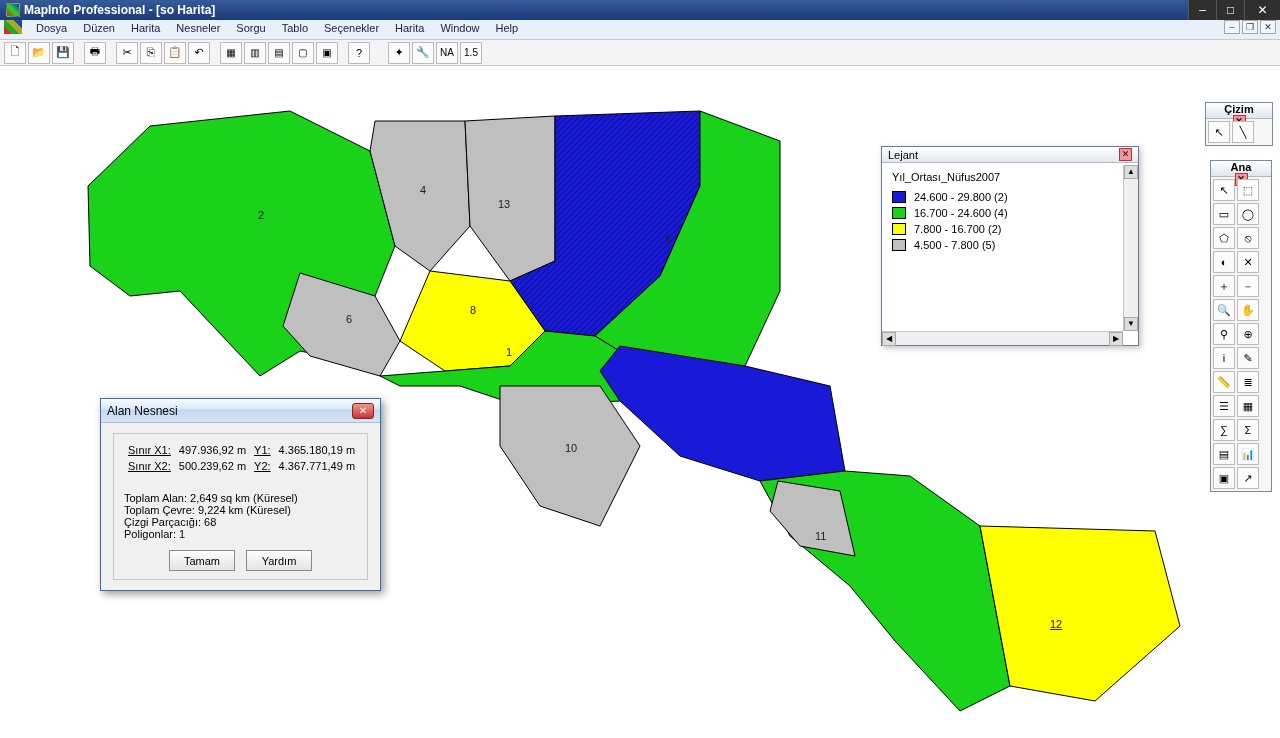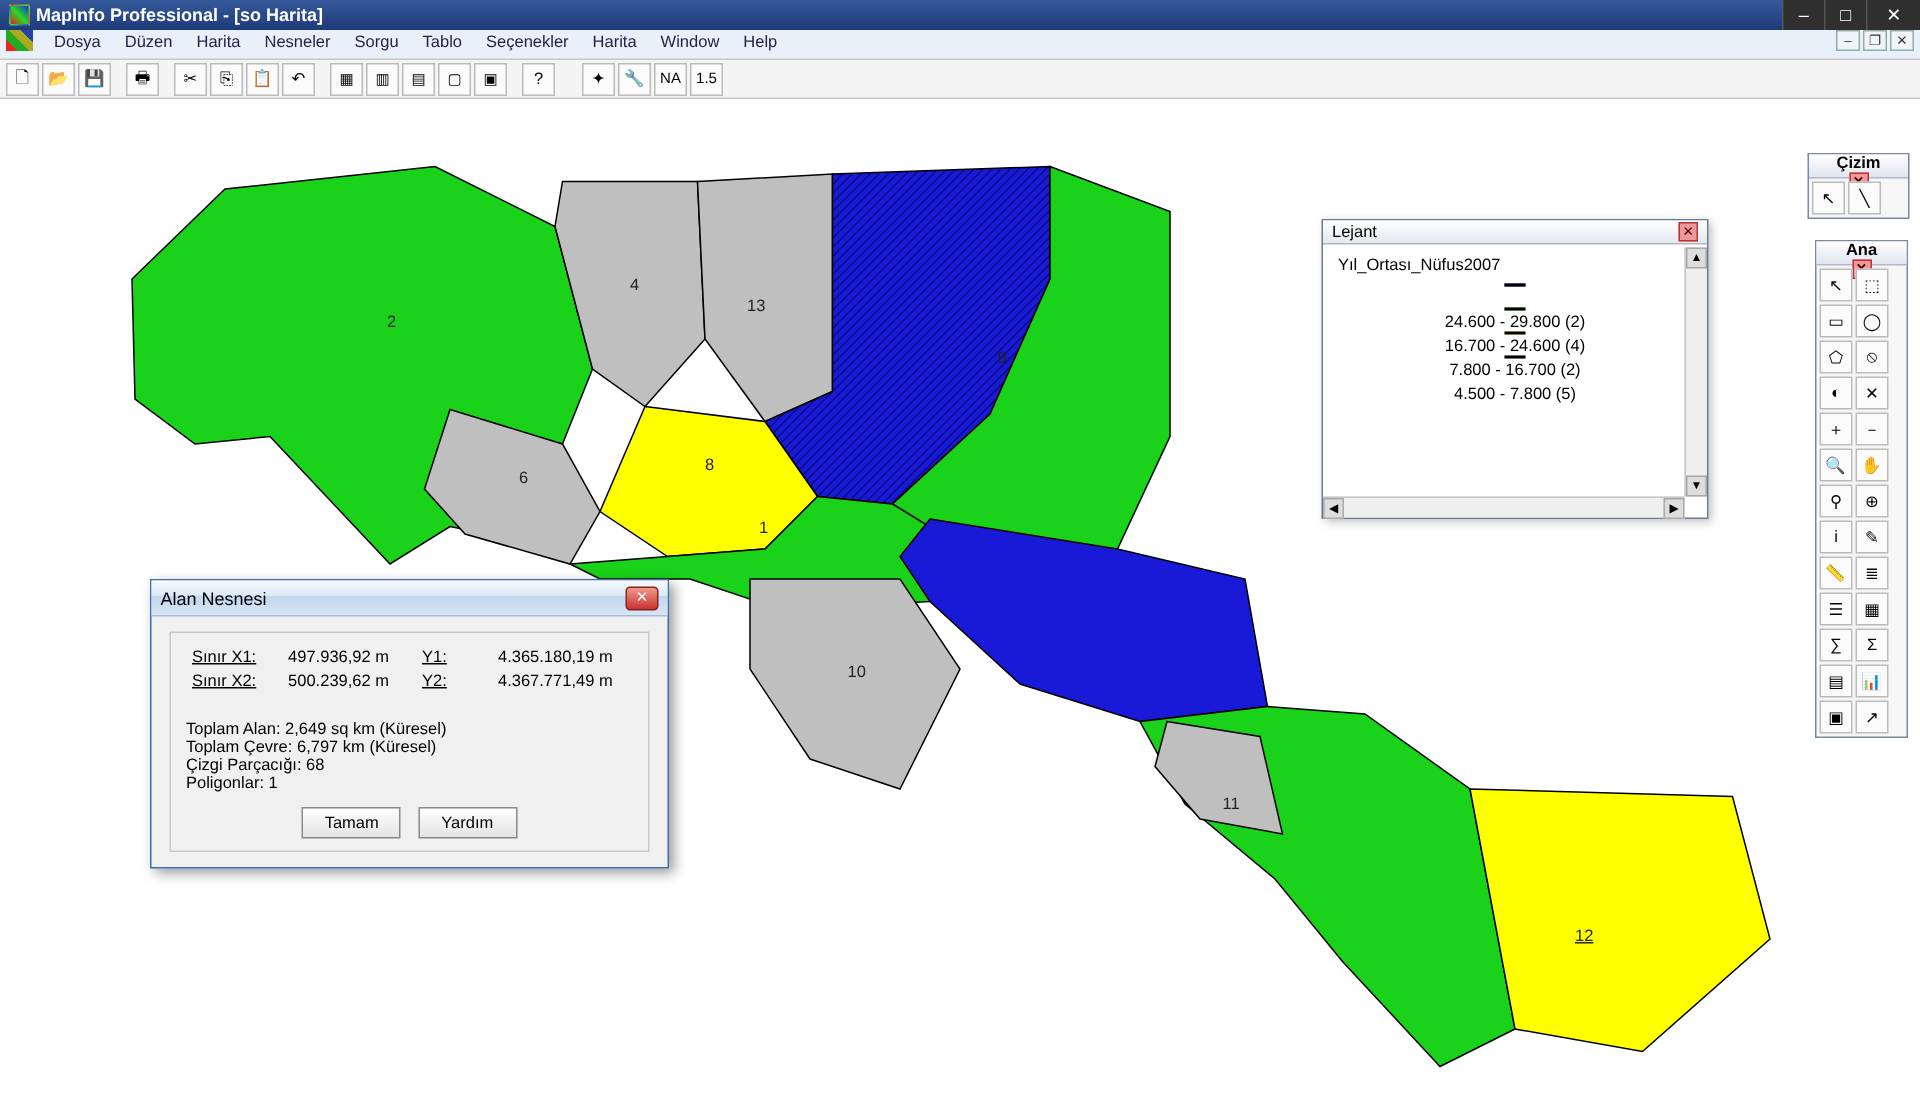--- a/index.html
+++ b/index.html
@@ -36,21 +36,21 @@
   .tool-window { position: absolute; border: 1px solid #7a8aa0; background: #f6f6f6; }
   .tool-window .tw-title { height: 16px; background: linear-gradient(#fff,#e0e5ef); border-bottom: 1px solid #b0b8c4; font-size: 11px; font-weight: bold; display: flex; align-items: center; padding: 0 4px; justify-content: space-between; flex-direction: column; }
   .tw-close { width: 13px; height: 13px; border: 1px solid #b33; background: #e99; font-size: 9px; line-height: 11px; text-align: center; cursor: pointer; color: #400; }
   .tool-grid { padding: 2px; display: grid; grid-template-columns: repeat(2, 22px); gap: 2px; }
   .tool-grid .tb-btn { width: 22px; height: 22px; }
 
   
   .legend-window { position: absolute; border: 1px solid #6b7a94; background: #fff; box-shadow: 2px 2px 6px rgba(0,0,0,.25); }
   .legend-window .lw-title { height: 16px; background: linear-gradient(#fff,#e3e8f0); border-bottom: 1px solid #b0b8c4; font-size: 11px; display: flex; align-items: center; padding: 0 6px; justify-content: space-between; }
   .legend-body { padding: 8px 10px; font-size: 11px; }
-  .legend-row { display: flex; align-items: center; gap: 18px; height: 16px; flex-direction: column; }
+  .legend-row { display: flex; align-items: center; gap: 8px; height: 16px; }
   .legend-sw { width: 14px; height: 12px; border: 1px solid #000; }
   .legend-scrollbar-v { position: absolute; right: 0; top: 18px; bottom: 14px; width: 15px; background: #efefef; border-left: 1px solid #c4c4c4; }
   .legend-scrollbar-h { position: absolute; left: 0; right: 15px; bottom: 0; height: 14px; background: #efefef; border-top: 1px solid #c4c4c4; }
   .sbtn { position: absolute; width: 14px; height: 14px; background: #ddd; border: 1px solid #aaa; font-size: 8px; text-align: center; line-height: 12px; cursor: pointer; }
 
   
   .dialog { position: absolute; border: 1px solid #3a6eb0; background: #f0f0f0; box-shadow: 3px 3px 8px rgba(0,0,0,.4); }
   .dialog .dlg-title { height: 24px; background: linear-gradient(#f7fbff,#dbe8f6 45%,#c3d7ef 46%,#d7e6f5); border-bottom: 1px solid #a6bedb; color: #000; font-size: 12px; display: flex; align-items: center; padding: 0 6px; justify-content: space-between; }
   .dlg-title .dlg-close { width: 22px; height: 16px; background: linear-gradient(#e98,#c33); border: 1px solid #822; border-radius: 3px; color: #fff; font-size: 10px; text-align: center; line-height: 14px; cursor: pointer; }
   .dlg-body { padding: 10px 12px; font-size: 11px; color: #000; }
@@ -244,21 +244,21 @@
       <div class="tb-btn">▦</div>
       <div class="tb-btn">∑</div>
       <div class="tb-btn">Σ</div>
       <div class="tb-btn">▤</div>
       <div class="tb-btn">📊</div>
       <div class="tb-btn">▣</div>
       <div class="tb-btn">↗</div>
     </div>
   </div>
 
-  <div class="dialog" style="left:100px; top:320px; width:346px;">
+  <div class="dialog" style="left:100px; top:332px; width:281px;">
     <div class="dlg-title">
       <span>Alan Nesnesi</span>
       <span class="dlg-close">✕</span>
     </div>
     <div class="dlg-body">
       <div class="fieldset">
         <table>
           <tbody>
               <tr>
             <td class="label">Sınır X1:</td>
@@ -272,21 +272,21 @@
             <td class="label">Y2:</td>
                 <td class="val">4.367.771,49 m</td>
           </tr>
           <tr>
                 <td colspan="4" style="height:8px"></td>
               </tr>
         </tbody>
           </table>
         <div style="height:10px"></div>
         <div>Toplam Alan:  2,649 sq km (Küresel)</div>
-        <div>Toplam Çevre:  6,797 km (Küresel)</div>
+        <div>Toplam Çevre:  9,224 km (Küresel)</div>
         <div>Çizgi Parçacığı:  68</div>
         <div>Poligonlar:  1</div>
         <div class="dlg-buttons">
           <button>Tamam</button>
           <button>Yardım</button>
         </div>
       </div>
     </div>
   </div>
 

